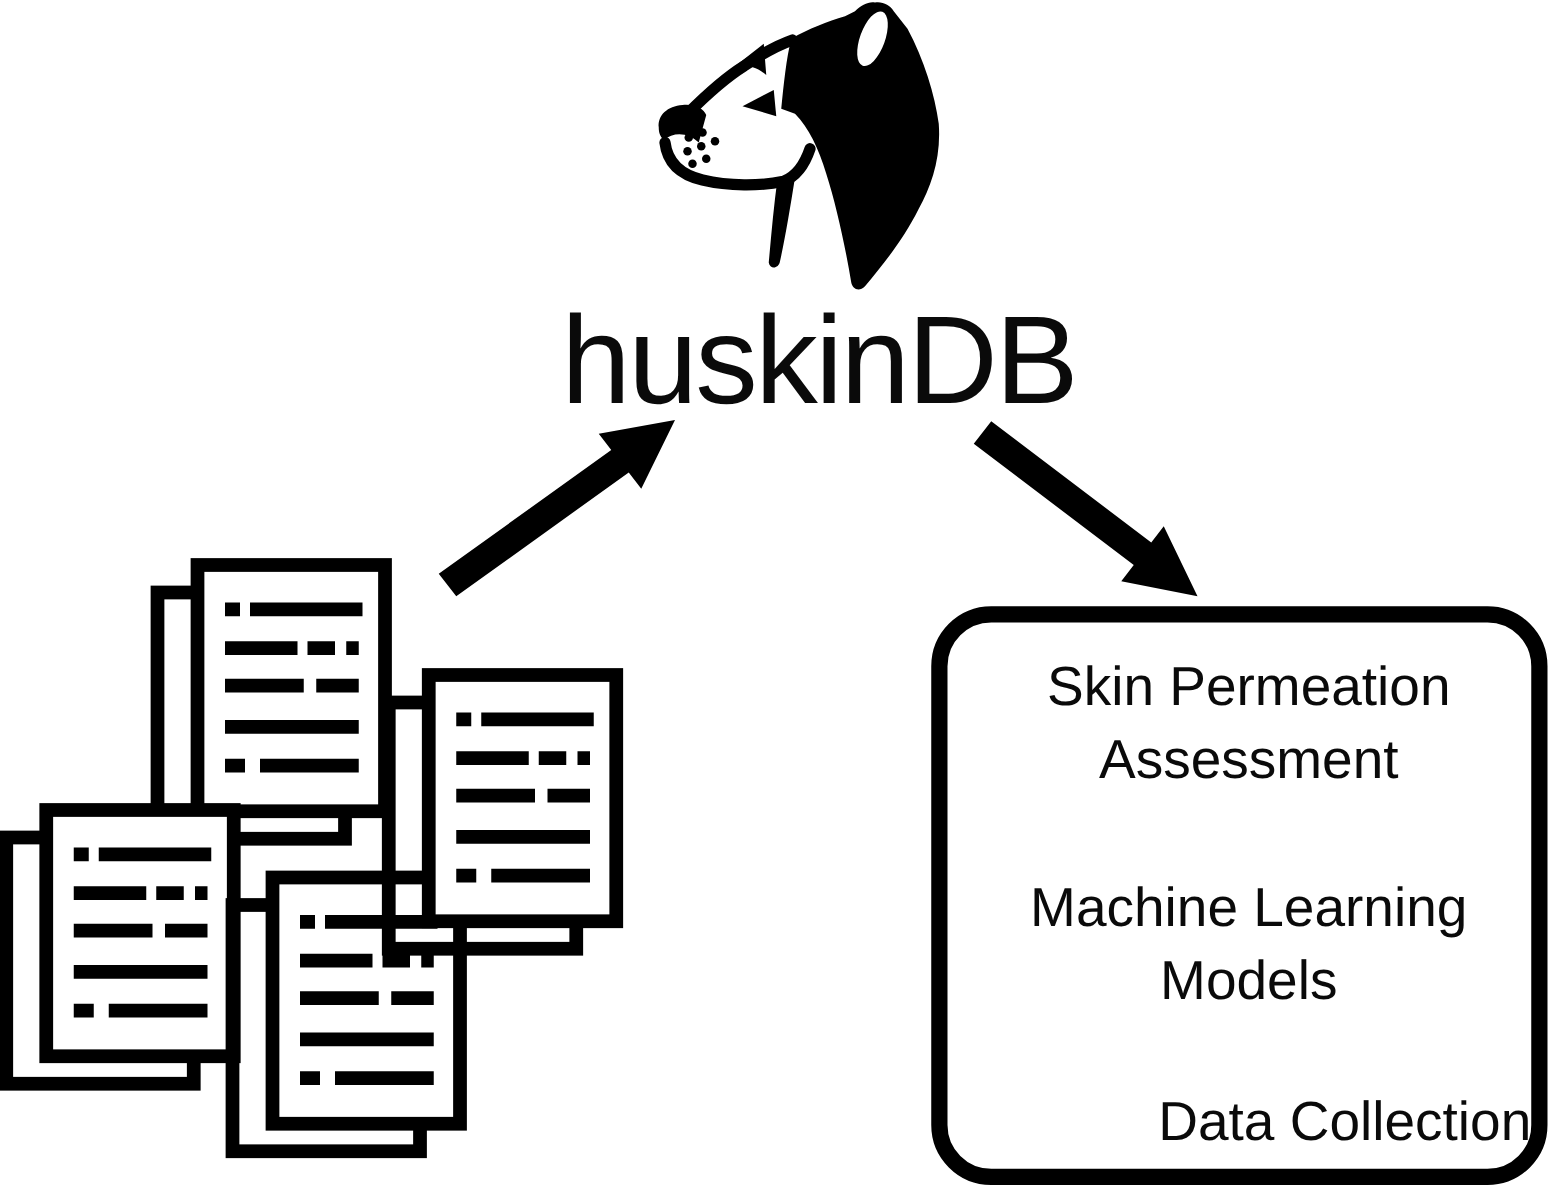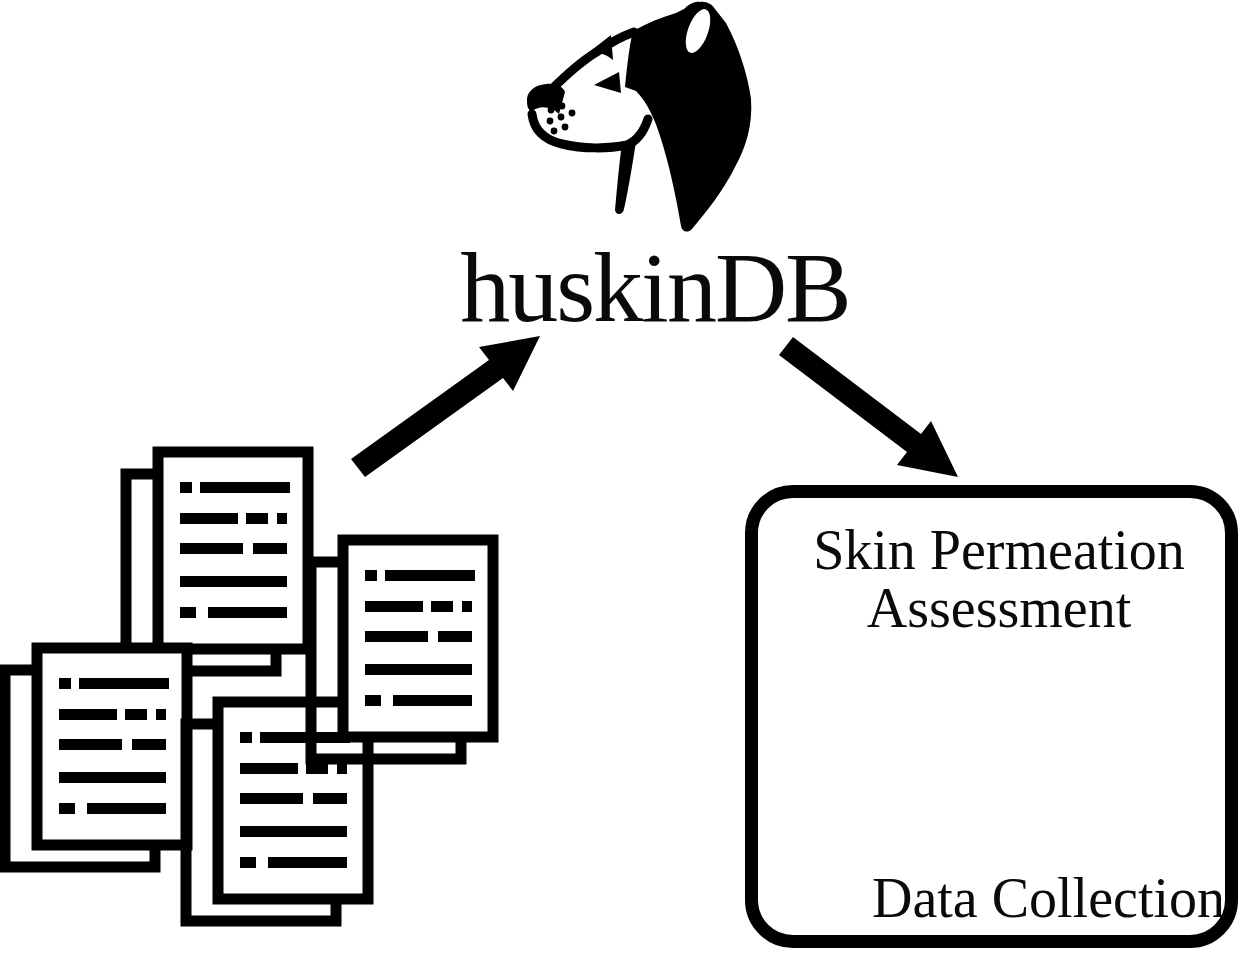--- a/index.html
+++ b/index.html
@@ -2,21 +2,21 @@
 <html><head>
 <meta charset="utf-8">
 <style>
   html, body { margin: 0; padding: 0; background: #ffffff; }
   .canvas {
     position: relative;
     width: 1253px;
     height: 960px;
     background: #ffffff;
     overflow: hidden;
-    font-family: Liberation Serif, serif;
+    font-family: Liberation Sans, sans-serif;
     color: #000;
   }
   .gfx { position: absolute; left: 0; top: 0; }
   .title {
     position: absolute;
     left: 355px;
     top: 243px;
     width: 600px;
     text-align: center;
     font-size: 100px;
@@ -34,21 +34,21 @@
     box-sizing: border-box;
     border: 13px solid #000;
     border-radius: 48px;
     background: #ffffff;
   }
   .box-line {
     position: absolute;
     left: 15px;
     right: 0;
     text-align: center;
-    font-size: 56px;
+    font-size: 44px;
     line-height: 58px;
     color: #0a0a0a;
   }
   .box-line.l1 { top: 23px; }
   .box-line.l2 { top: 200px; }
   .box-line.l3 { top: 371px; text-align: right; }
 </style>
 </head>
 <body>
 
@@ -112,16 +112,17 @@
 
     <polygon points="351,459 489,360 479,347 540,336 513,391 503,378 365,477" fill="#000"></polygon>
 
     <polygon points="793,337 921,434 931,421 958,477 897,465 907,452 779,355" fill="#000"></polygon>
   </svg>
 
   <div class="title">huskinDB</div>
 
   <div class="outputs-box">
     <div class="box-line l1">Skin Permeation Assessment</div>
+    <div class="box-line l2">Machine Learning Models</div>
     <div class="box-line l3">Data Collection</div>
   </div>
 
 </div>
 
 </body></html>

